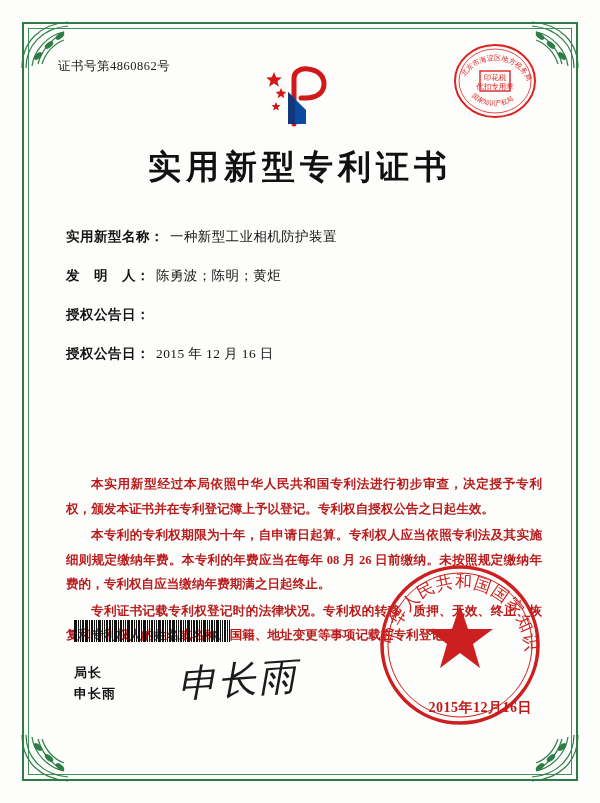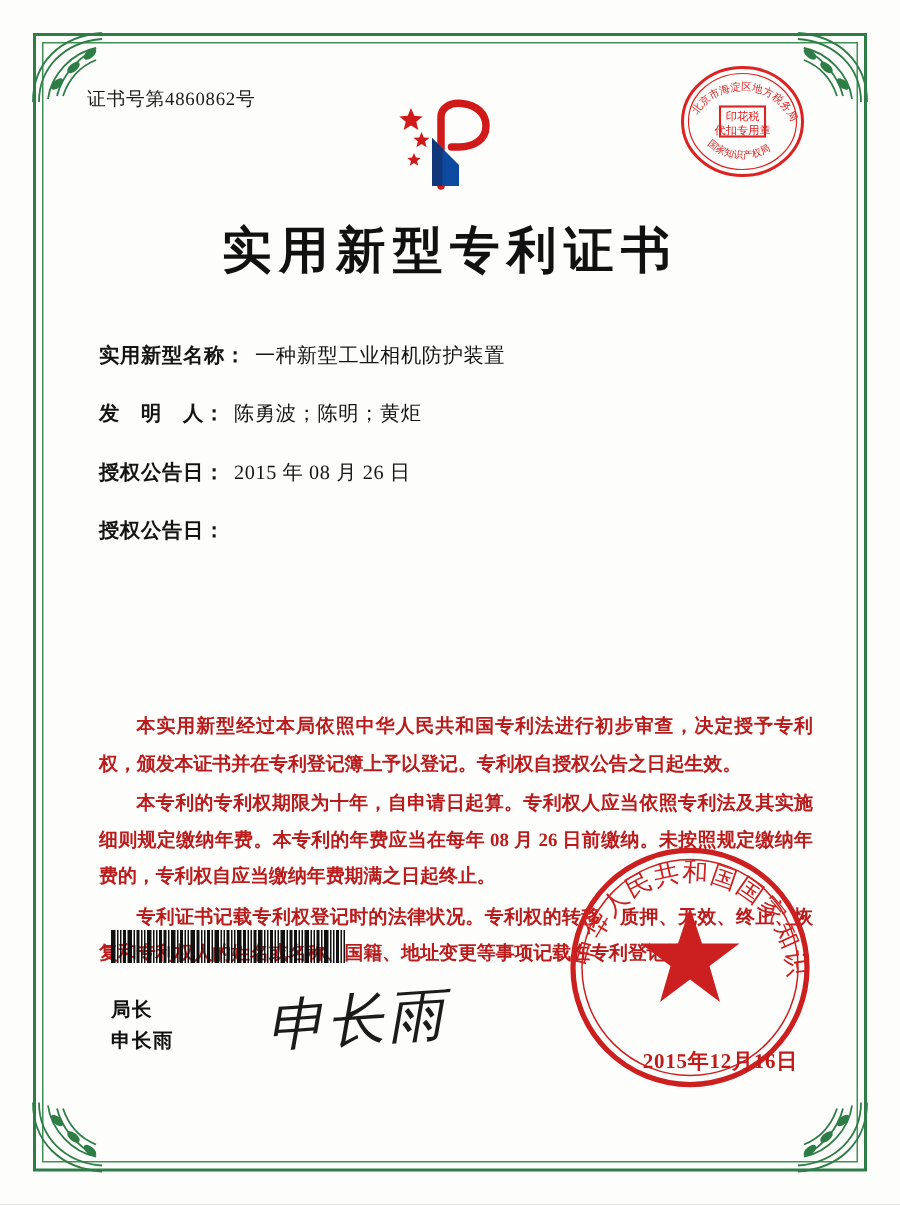--- a/index.html
+++ b/index.html
@@ -294,24 +294,24 @@
     <div class="field">
       <span class="label">实用新型名称：</span>
       <span class="value">一种新型工业相机防护装置</span>
     </div>
     <div class="field">
       <span class="label">发　明　人：</span>
       <span class="value">陈勇波；陈明；黄炬</span>
     </div>
     <div class="field">
       <span class="label">授权公告日：</span>
-      <span class="value">2015 年 08 月 26 日</span>
     </div>
     <div class="field">
       <span class="label">授权公告日：</span>
+      <span class="value">2015 年 12 月 16 日</span>
     </div>
   </div>
 
   <div class="body-text">
     <p>本实用新型经过本局依照中华人民共和国专利法进行初步审查，决定授予专利权，颁发本证书并在专利登记簿上予以登记。专利权自授权公告之日起生效。</p>
     <p>本专利的专利权期限为十年，自申请日起算。专利权人应当依照专利法及其实施细则规定缴纳年费。本专利的年费应当在每年 08 月 26 日前缴纳。未按照规定缴纳年费的，专利权自应当缴纳年费期满之日起终止。</p>
     <p>专利证书记载专利权登记时的法律状况。专利权的转移、质押、无效、终止、恢复和专利权人的姓名或名称、国籍、地址变更等事项记载在专利登记簿上。</p>
   </div>
 
   <div class="barcode">

